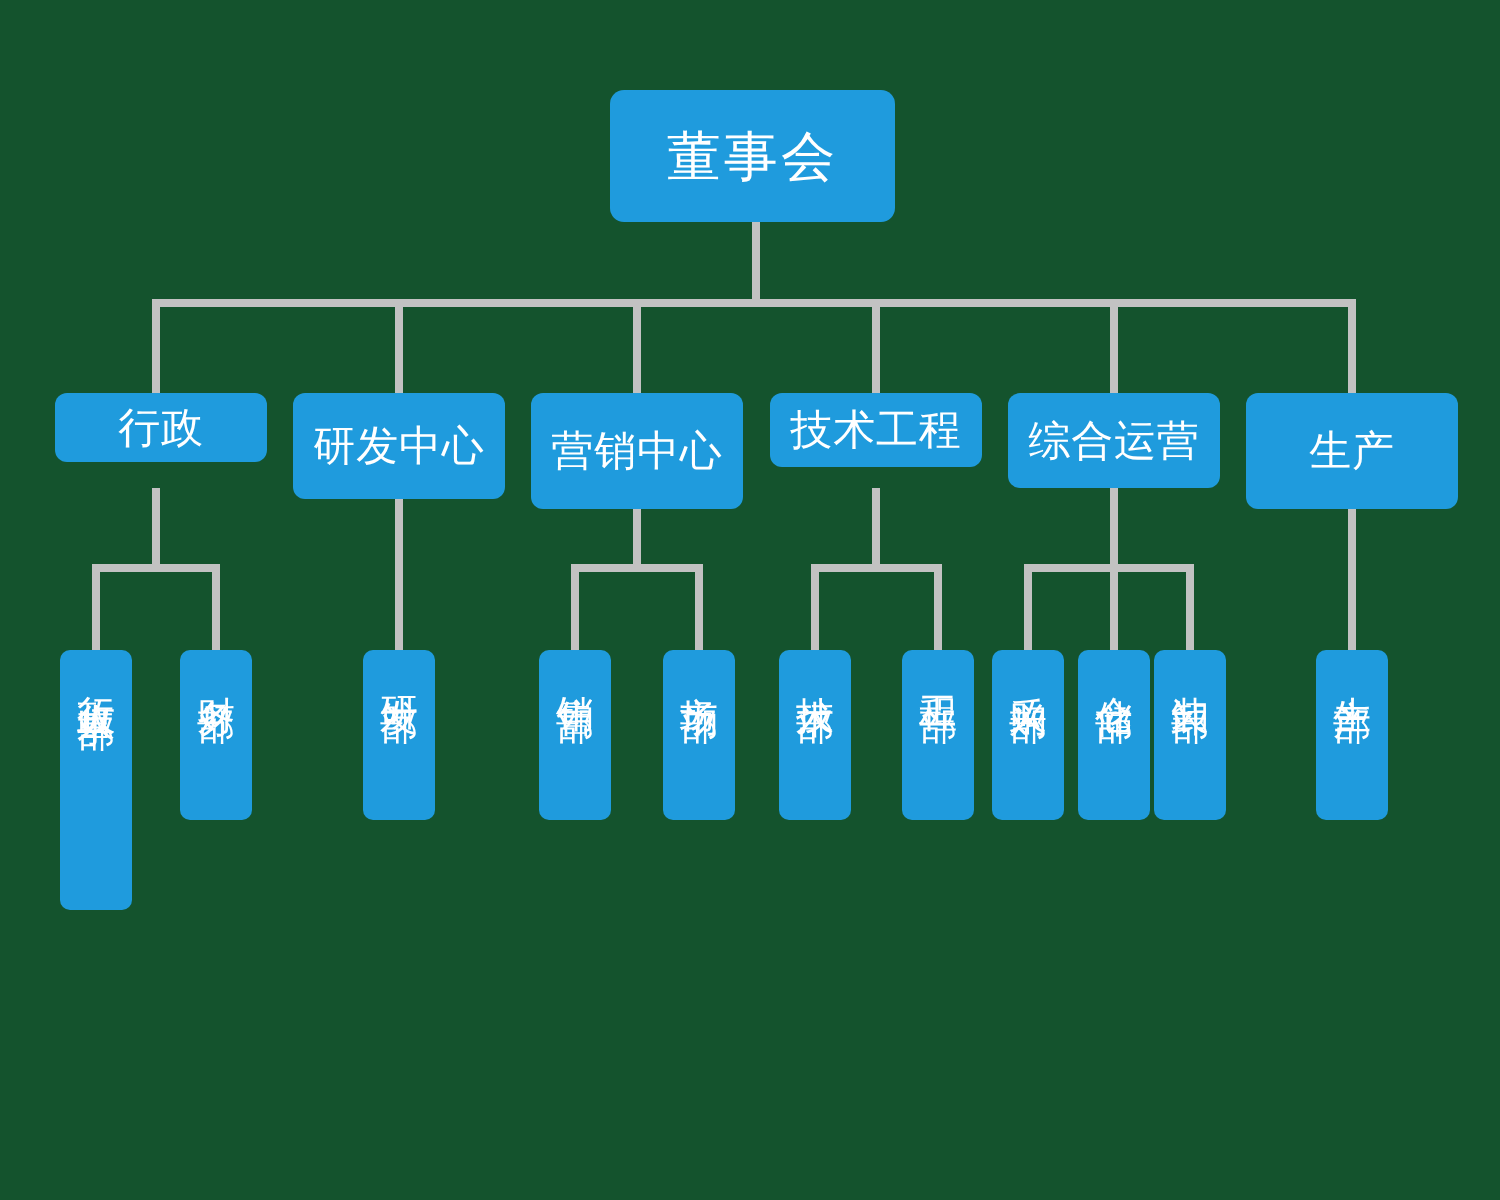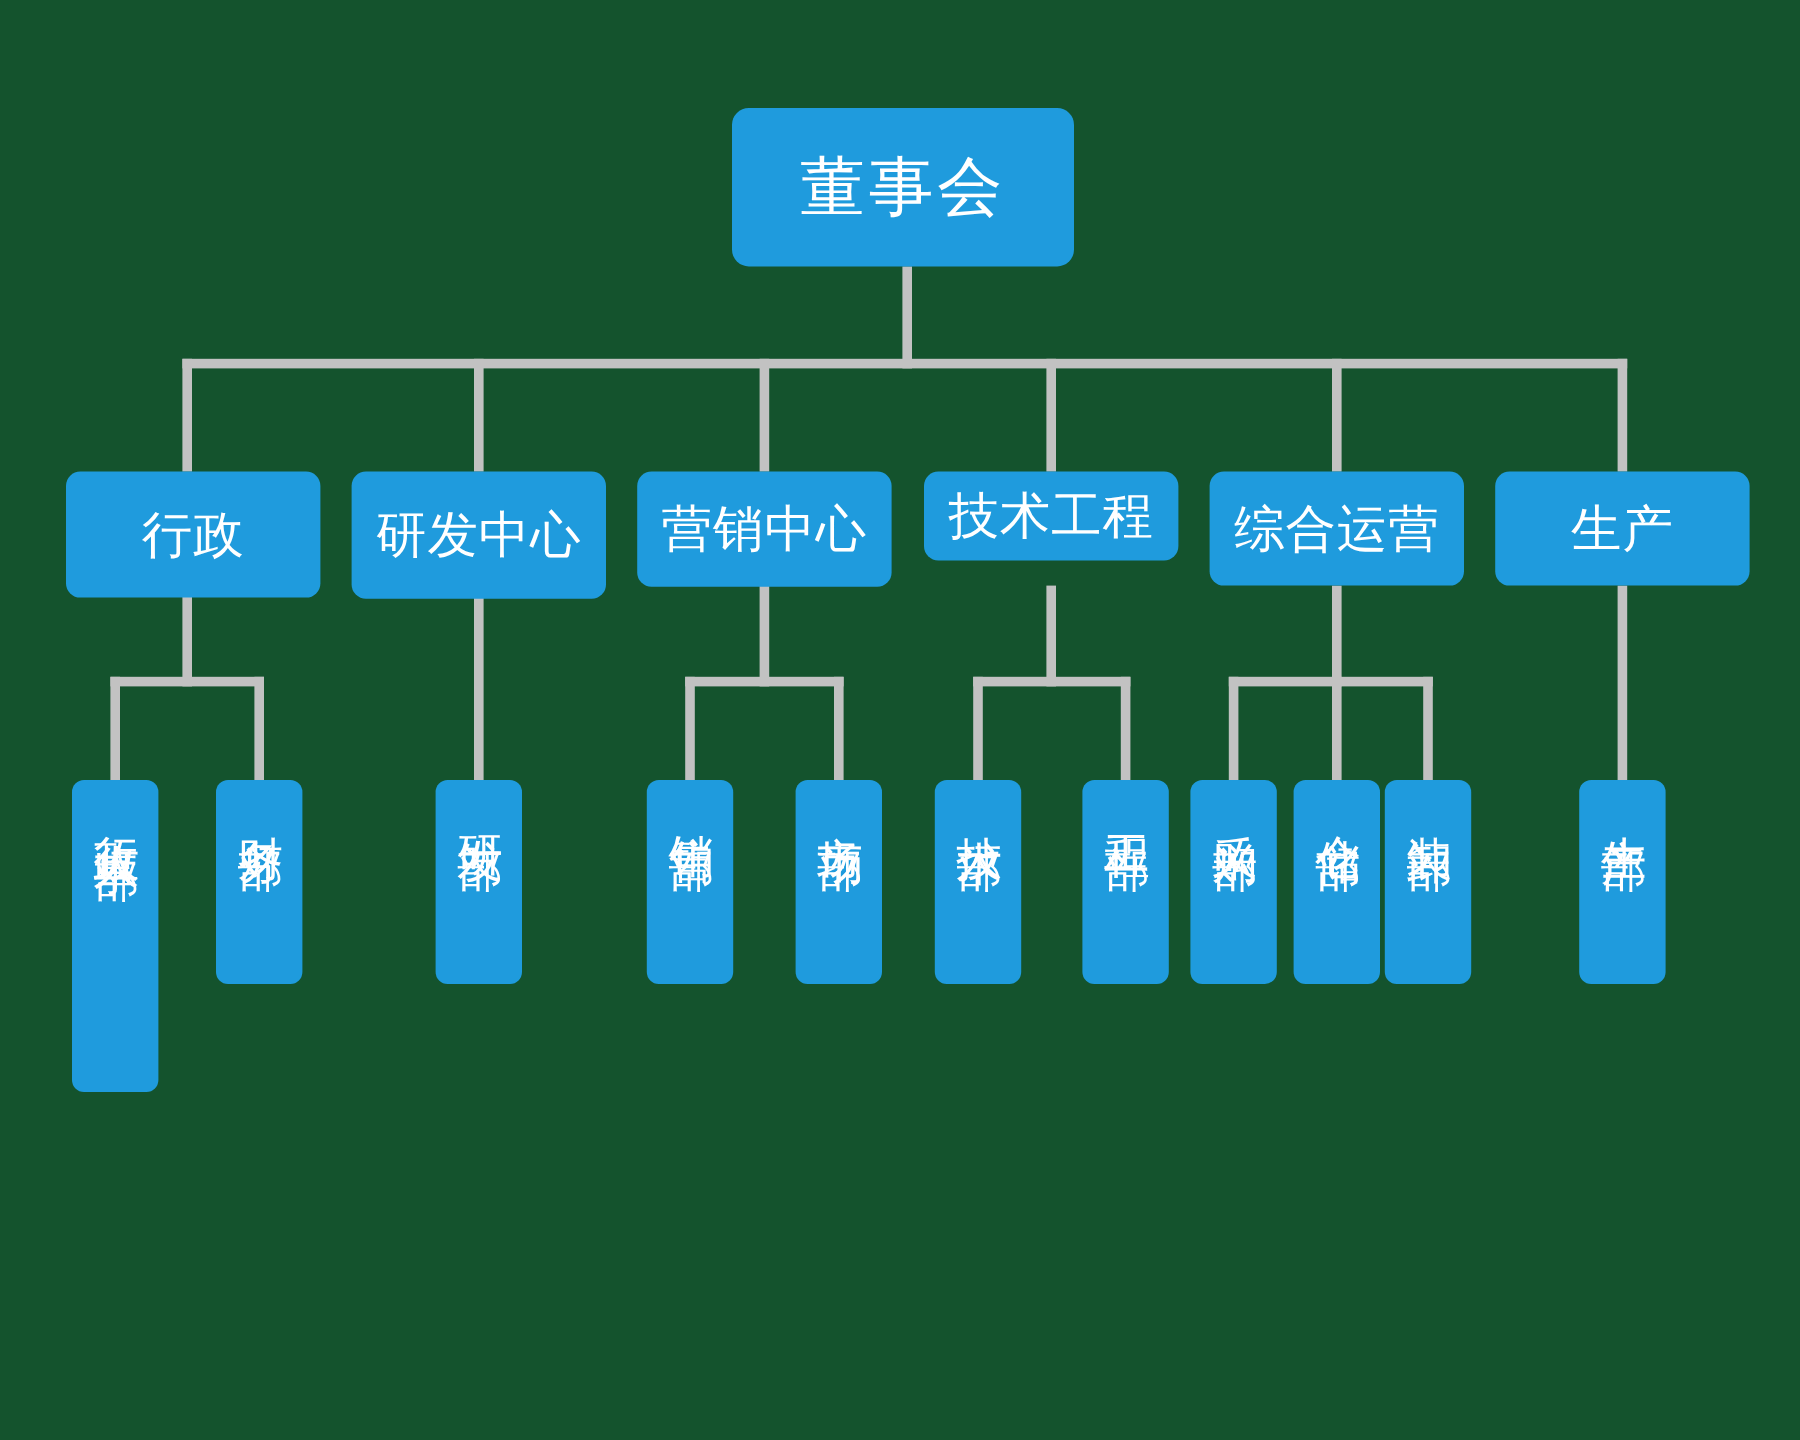--- a/index.html
+++ b/index.html
@@ -118,31 +118,31 @@
     <div class="conn" style="left:1024px; top:564px; width:170px; height:8px;"></div>
     <div class="conn" style="left:1024px; top:564px; width:8px; height:88px;"></div>
     <div class="conn" style="left:1110px; top:564px; width:8px; height:88px;"></div>
     <div class="conn" style="left:1186px; top:564px; width:8px; height:88px;"></div>
 
     <div class="conn" style="left:1348px; top:488px; width:8px; height:164px;"></div>
   </div>
 
   <div class="node level-0" style="left:610px; top:90px; width:285px; height:132px;">董事会</div>
 
-  <div class="node level-1" style="left:55px; top:393px; width:212px; height:105px;">行政</div>
+  <div class="node level-1" style="left:55px; top:393px; width:212px; height:69px;">行政</div>
 
   <div class="node level-1" style="left:293px; top:393px; width:212px; height:106px;">研发中心</div>
 
-  <div class="node level-1" style="left:531px; top:393px; width:212px; height:96px;">营销中心</div>
+  <div class="node level-1" style="left:531px; top:393px; width:212px; height:116px;">营销中心</div>
 
   <div class="node level-1" style="left:770px; top:393px; width:212px; height:74px;">技术工程</div>
 
   <div class="node level-1" style="left:1008px; top:393px; width:212px; height:95px;">综合运营</div>
 
-  <div class="node level-1" style="left:1246px; top:393px; width:212px; height:95px;">生产</div>
+  <div class="node level-1" style="left:1246px; top:393px; width:212px; height:116px;">生产</div>
 
   <div class="node level-2" style="left:60px; top:650px; width:72px; height:260px;">
     <span class="vtext">行政人事部</span>
   </div>
 
   <div class="node level-2" style="left:180px; top:650px; width:72px; height:170px;">
     <span class="vtext">财务部</span>
   </div>
 
   <div class="node level-2" style="left:363px; top:650px; width:72px; height:170px;">

